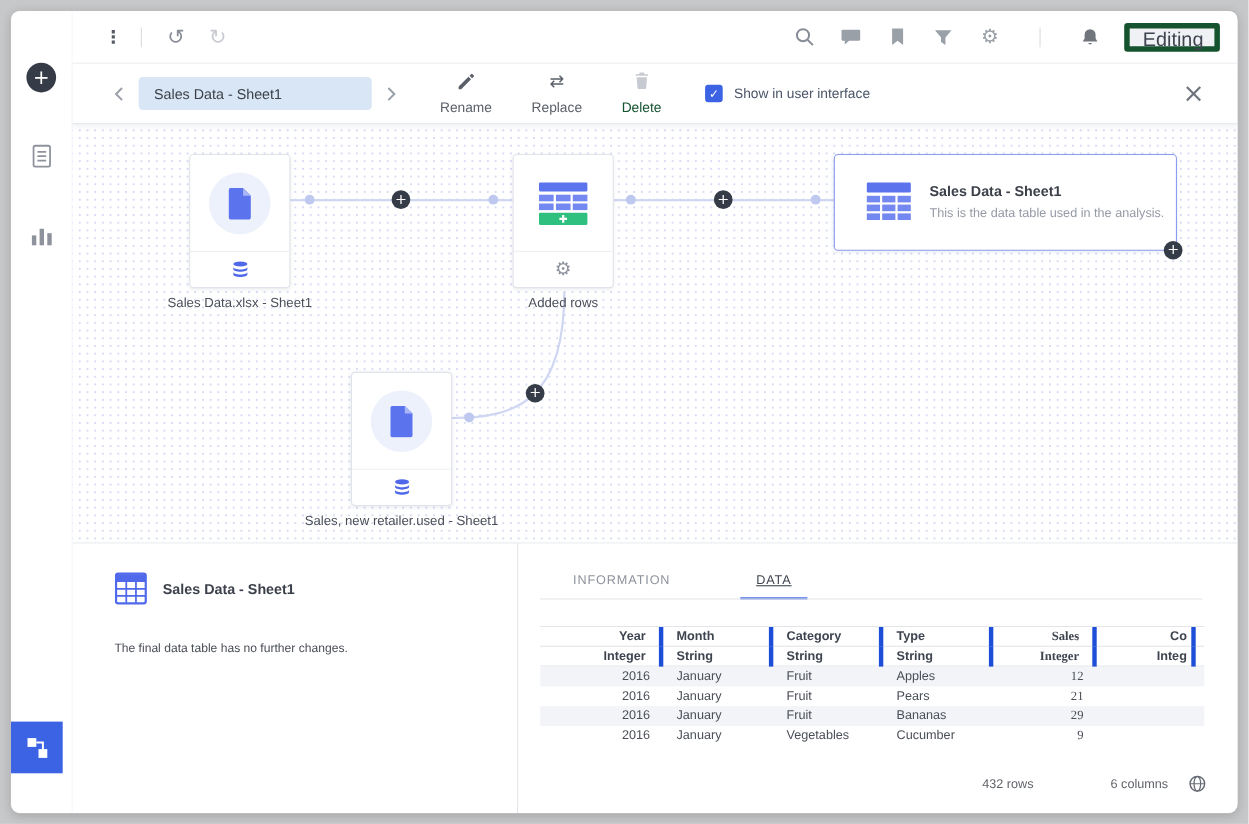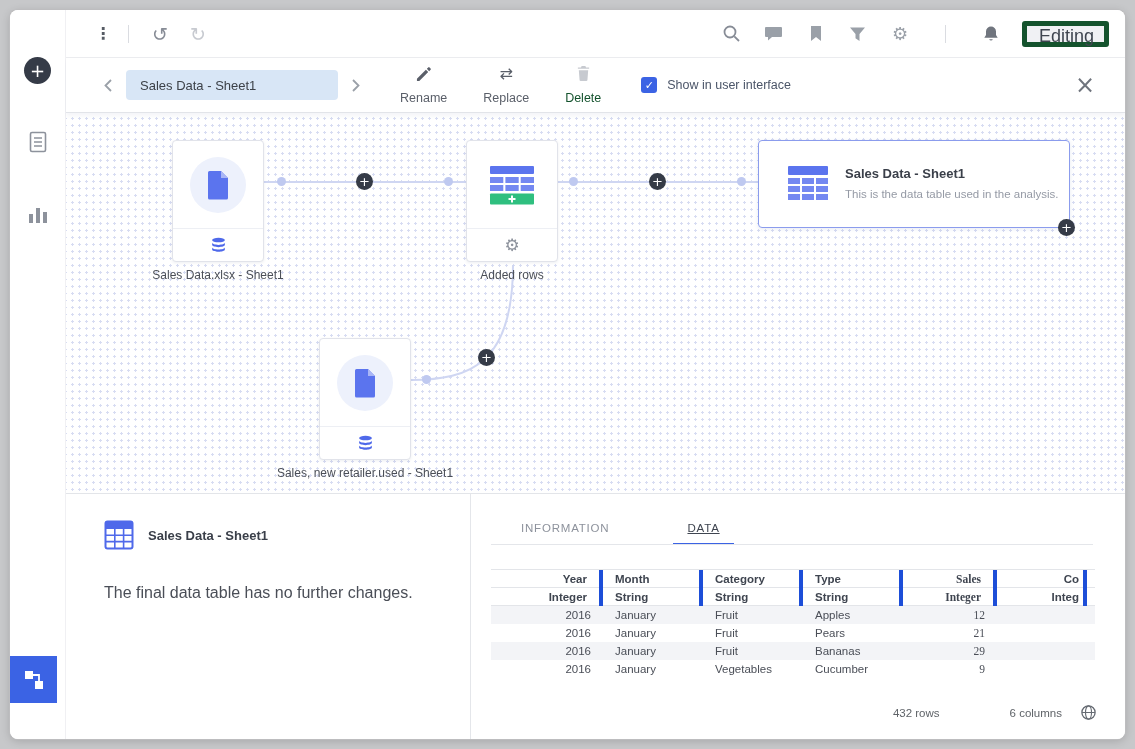--- a/index.html
+++ b/index.html
@@ -106,21 +106,21 @@
     display:flex; align-items:center; justify-content:center; font-size:13px; line-height:1;
     font-family:"DejaVu Sans",sans-serif; cursor:pointer; z-index:4;
   }
   .p1 { left:290px; top:60px; } .p2 { left:583px; top:60px; }
   .p3 { left:412px; top:236px; } .p4 { left:992px; top:106px; }
   
   .bottom { flex:1; display:flex; background:#fff; border-top:1px solid #e3e5e9; min-height:0; }
   .bt-left { width:404px; flex:0 0 404px; padding:26px 20px 0 38px; }
   .bt-title-row { display:flex; align-items:center; gap:14px; }
   .bt-title { font-size:13px; font-weight:bold; color:#3a3f49; }
-  .bt-desc { margin-top:34px; font-size:16px; color:#4a4e57; }
+  .bt-desc { margin-top:34px; font-size:11px; color:#4a4e57; }
   .bt-divider { width:1px; background:#e4e6ea; }
   .bt-right { flex:1; display:flex; flex-direction:column; padding-left:20px; min-width:0; }
   .tabs { display:flex; gap:50px; margin:28px 0 0 16px; }
   .tab { font-size:11.5px; letter-spacing:.8px; color:#8d929c; padding:0 14px 9px; cursor:pointer; border-bottom:2px solid transparent; margin-bottom:-1px; }
   .tab.active { color:#3f4550; border-bottom-color:#3b63e4;text-decoration:underline; }
   .tabs-rule { height:1px; background:#e4e6ea; margin-right:32px; }
   .tbl { margin-top:24px; width:604px; overflow:hidden; font-size:11.5px; }
   .trow { display:flex; height:18px; align-items:center; color:#4a4e57; }
   .trow.shaded { background:#f3f4f7; }
   .thead .trow { font-weight:bold; color:#3f4550; }

